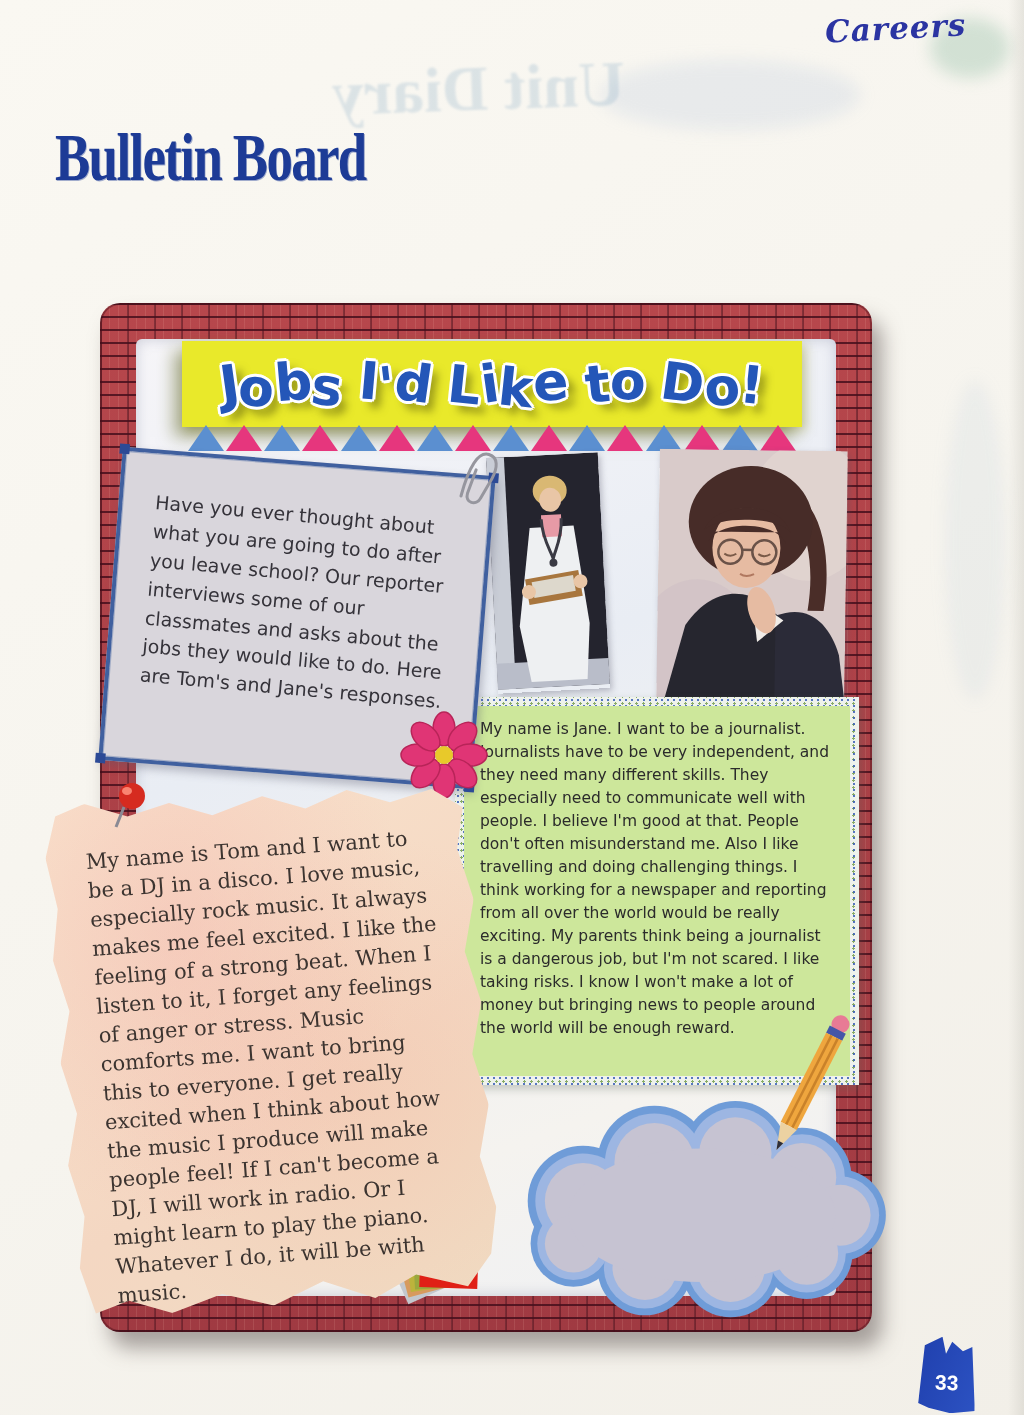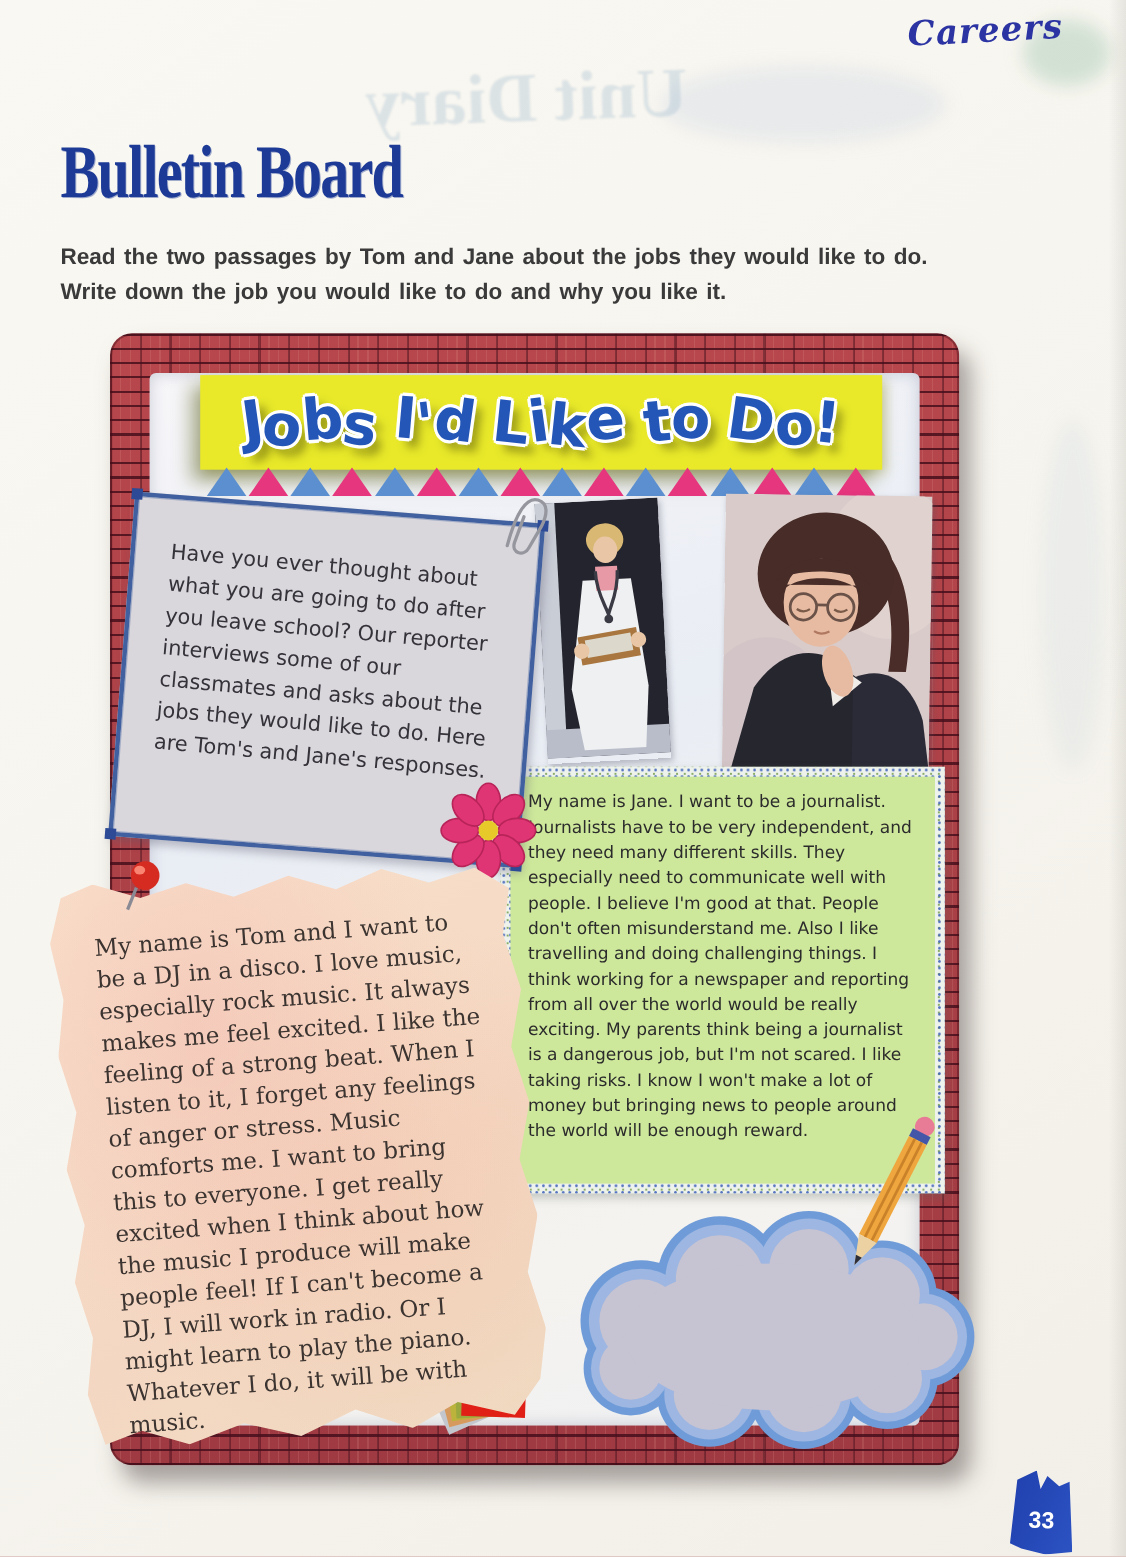--- a/index.html
+++ b/index.html
@@ -164,21 +164,20 @@
 
 <div id="page">
 
   <div class="smudge s1"></div>
   <div class="smudge s2"></div>
   <div class="smudge s3"></div>
 
   <div class="ghost-title">Unit Diary</div>
   <div class="careers">Careers</div>
   <h1 class="page-title">Bulletin Board</h1>
-  <p class="instructions">Read the two passages by Tom and Jane about the jobs they would like to do. Write down the job you would like to do and why you like it.</p>
 
   <div class="board">
     <div class="board-surface">
 
       <div class="banner">
           <span class="bl" style="transform: rotate(-8deg) translateY(0px);">J</span>
           <span class="bl" style="transform: rotate(6deg) translateY(4px);">o</span>
           <span class="bl" style="transform: rotate(-5deg) translateY(-2px);">b</span>
           <span class="bl" style="transform: rotate(7deg) translateY(3px);">s</span>
           <span class="bl" style="width: 16px;">&nbsp;</span>

